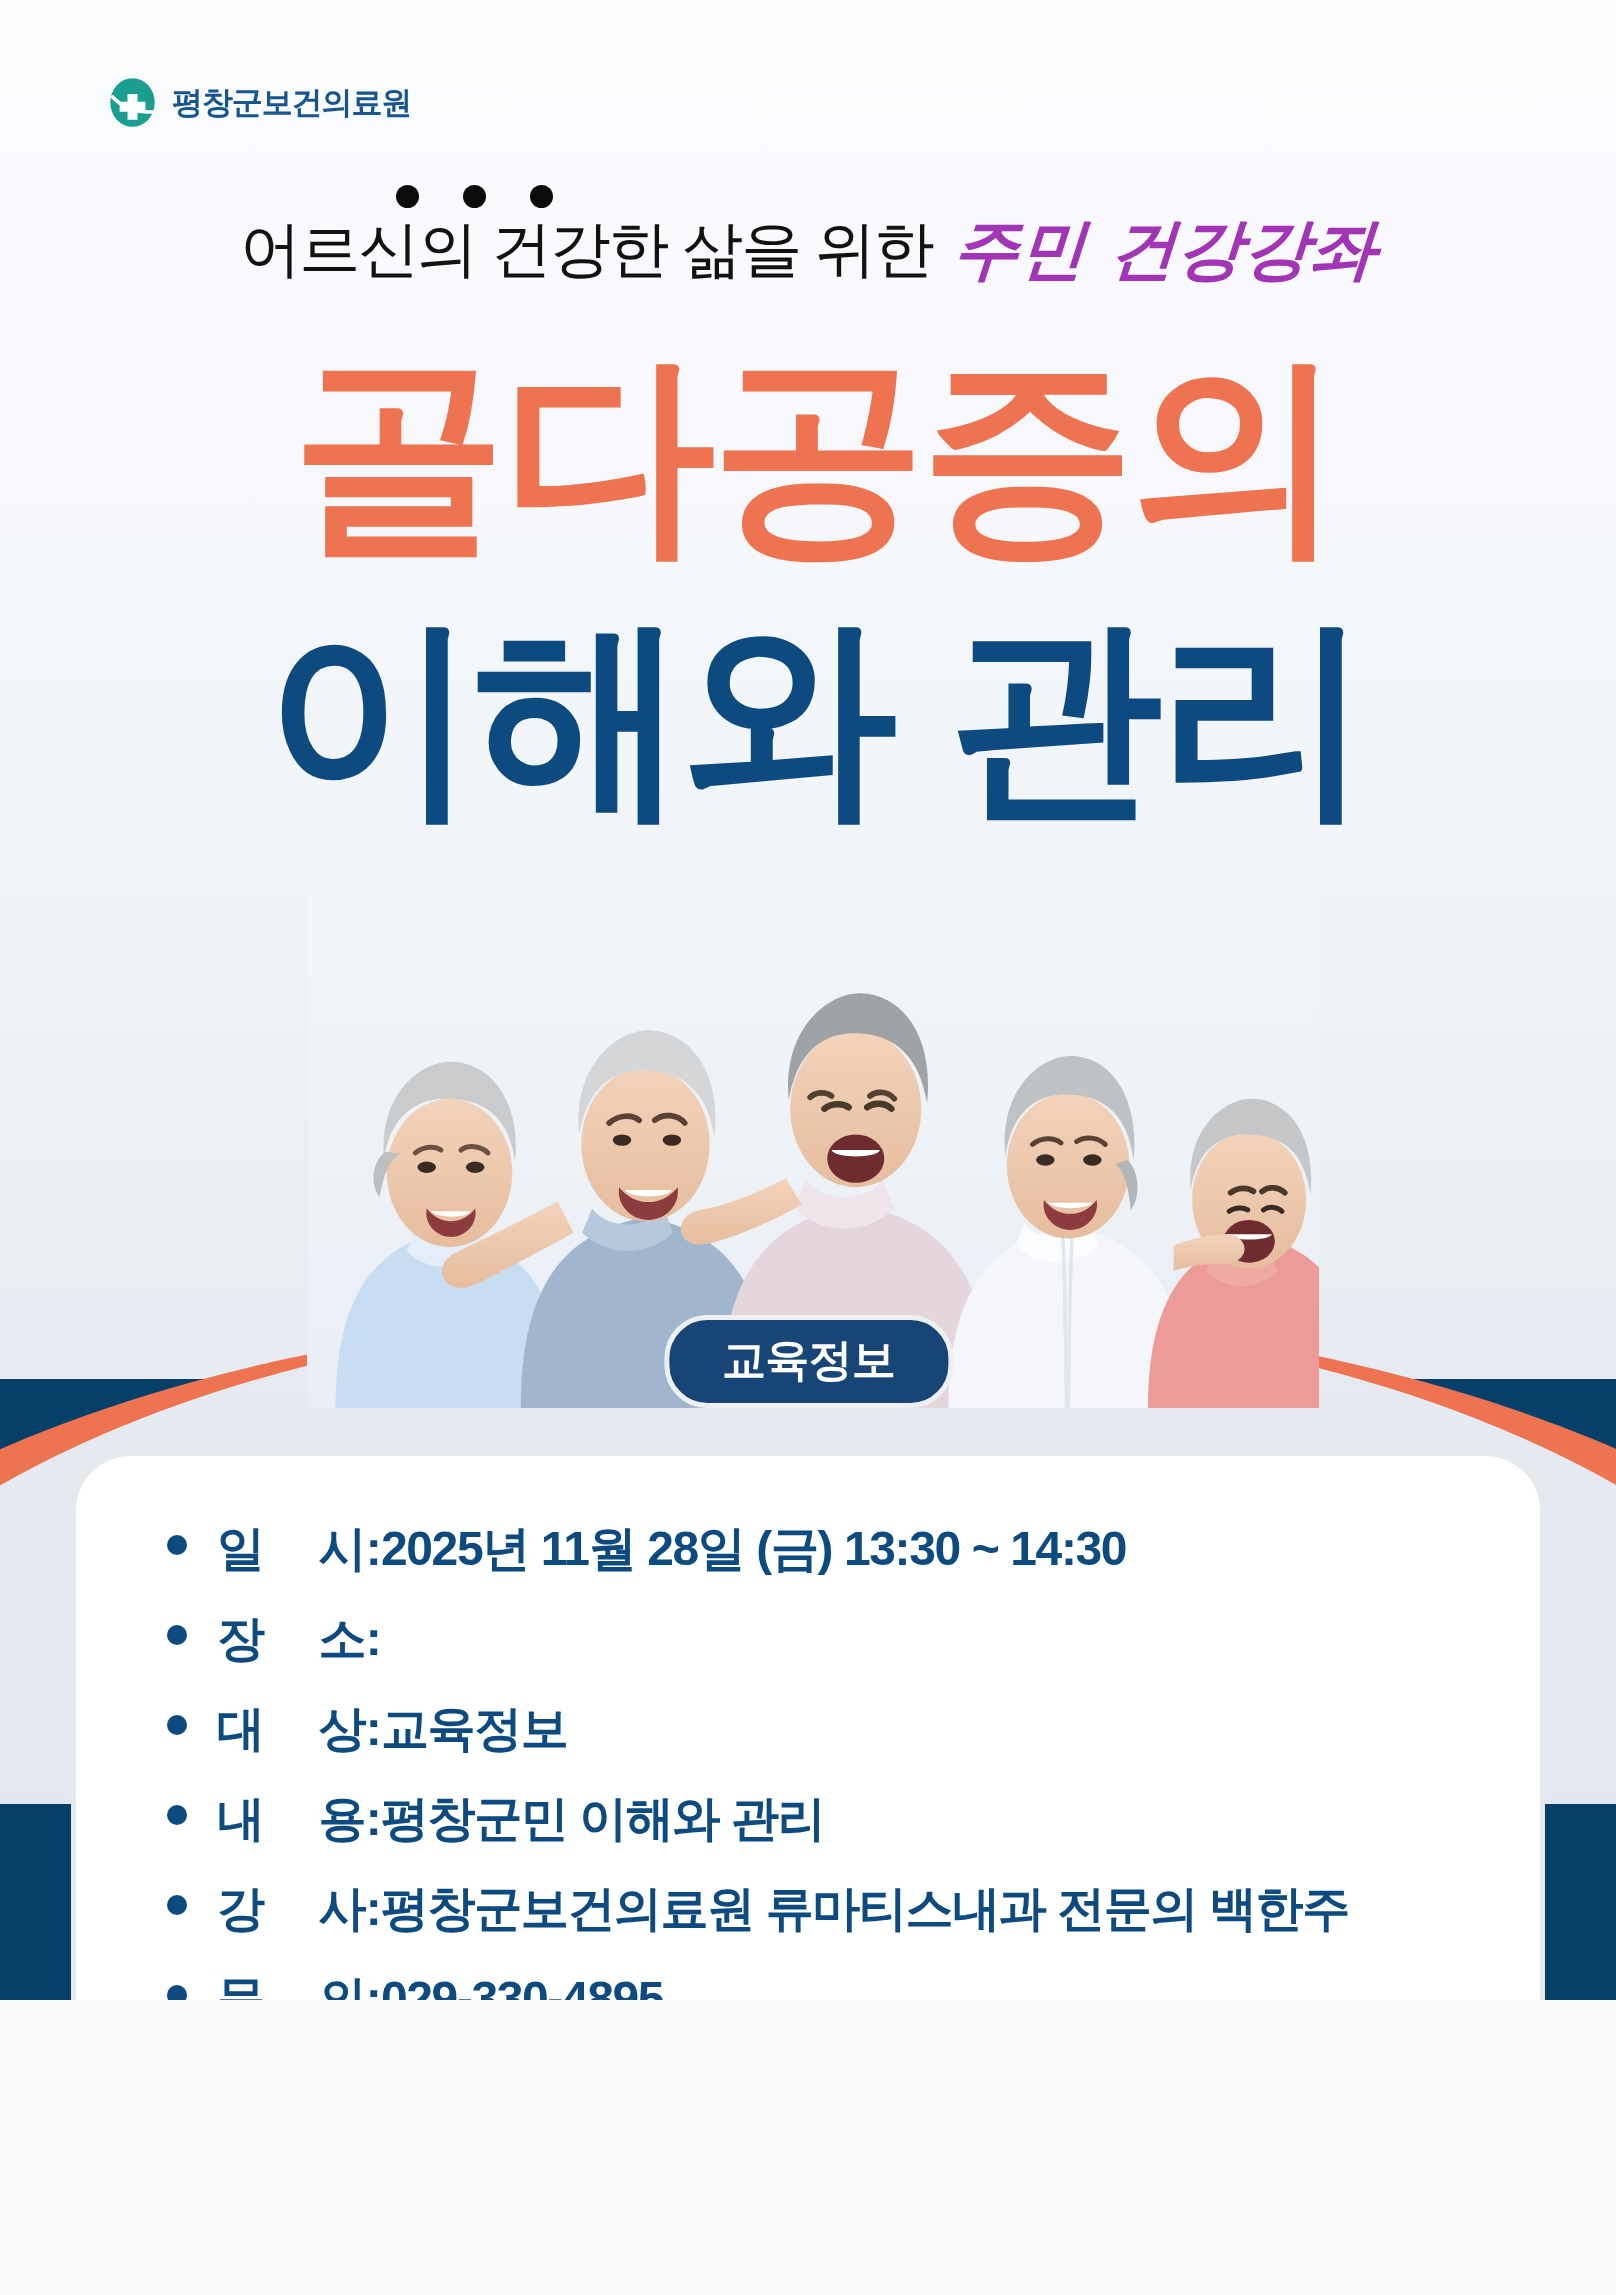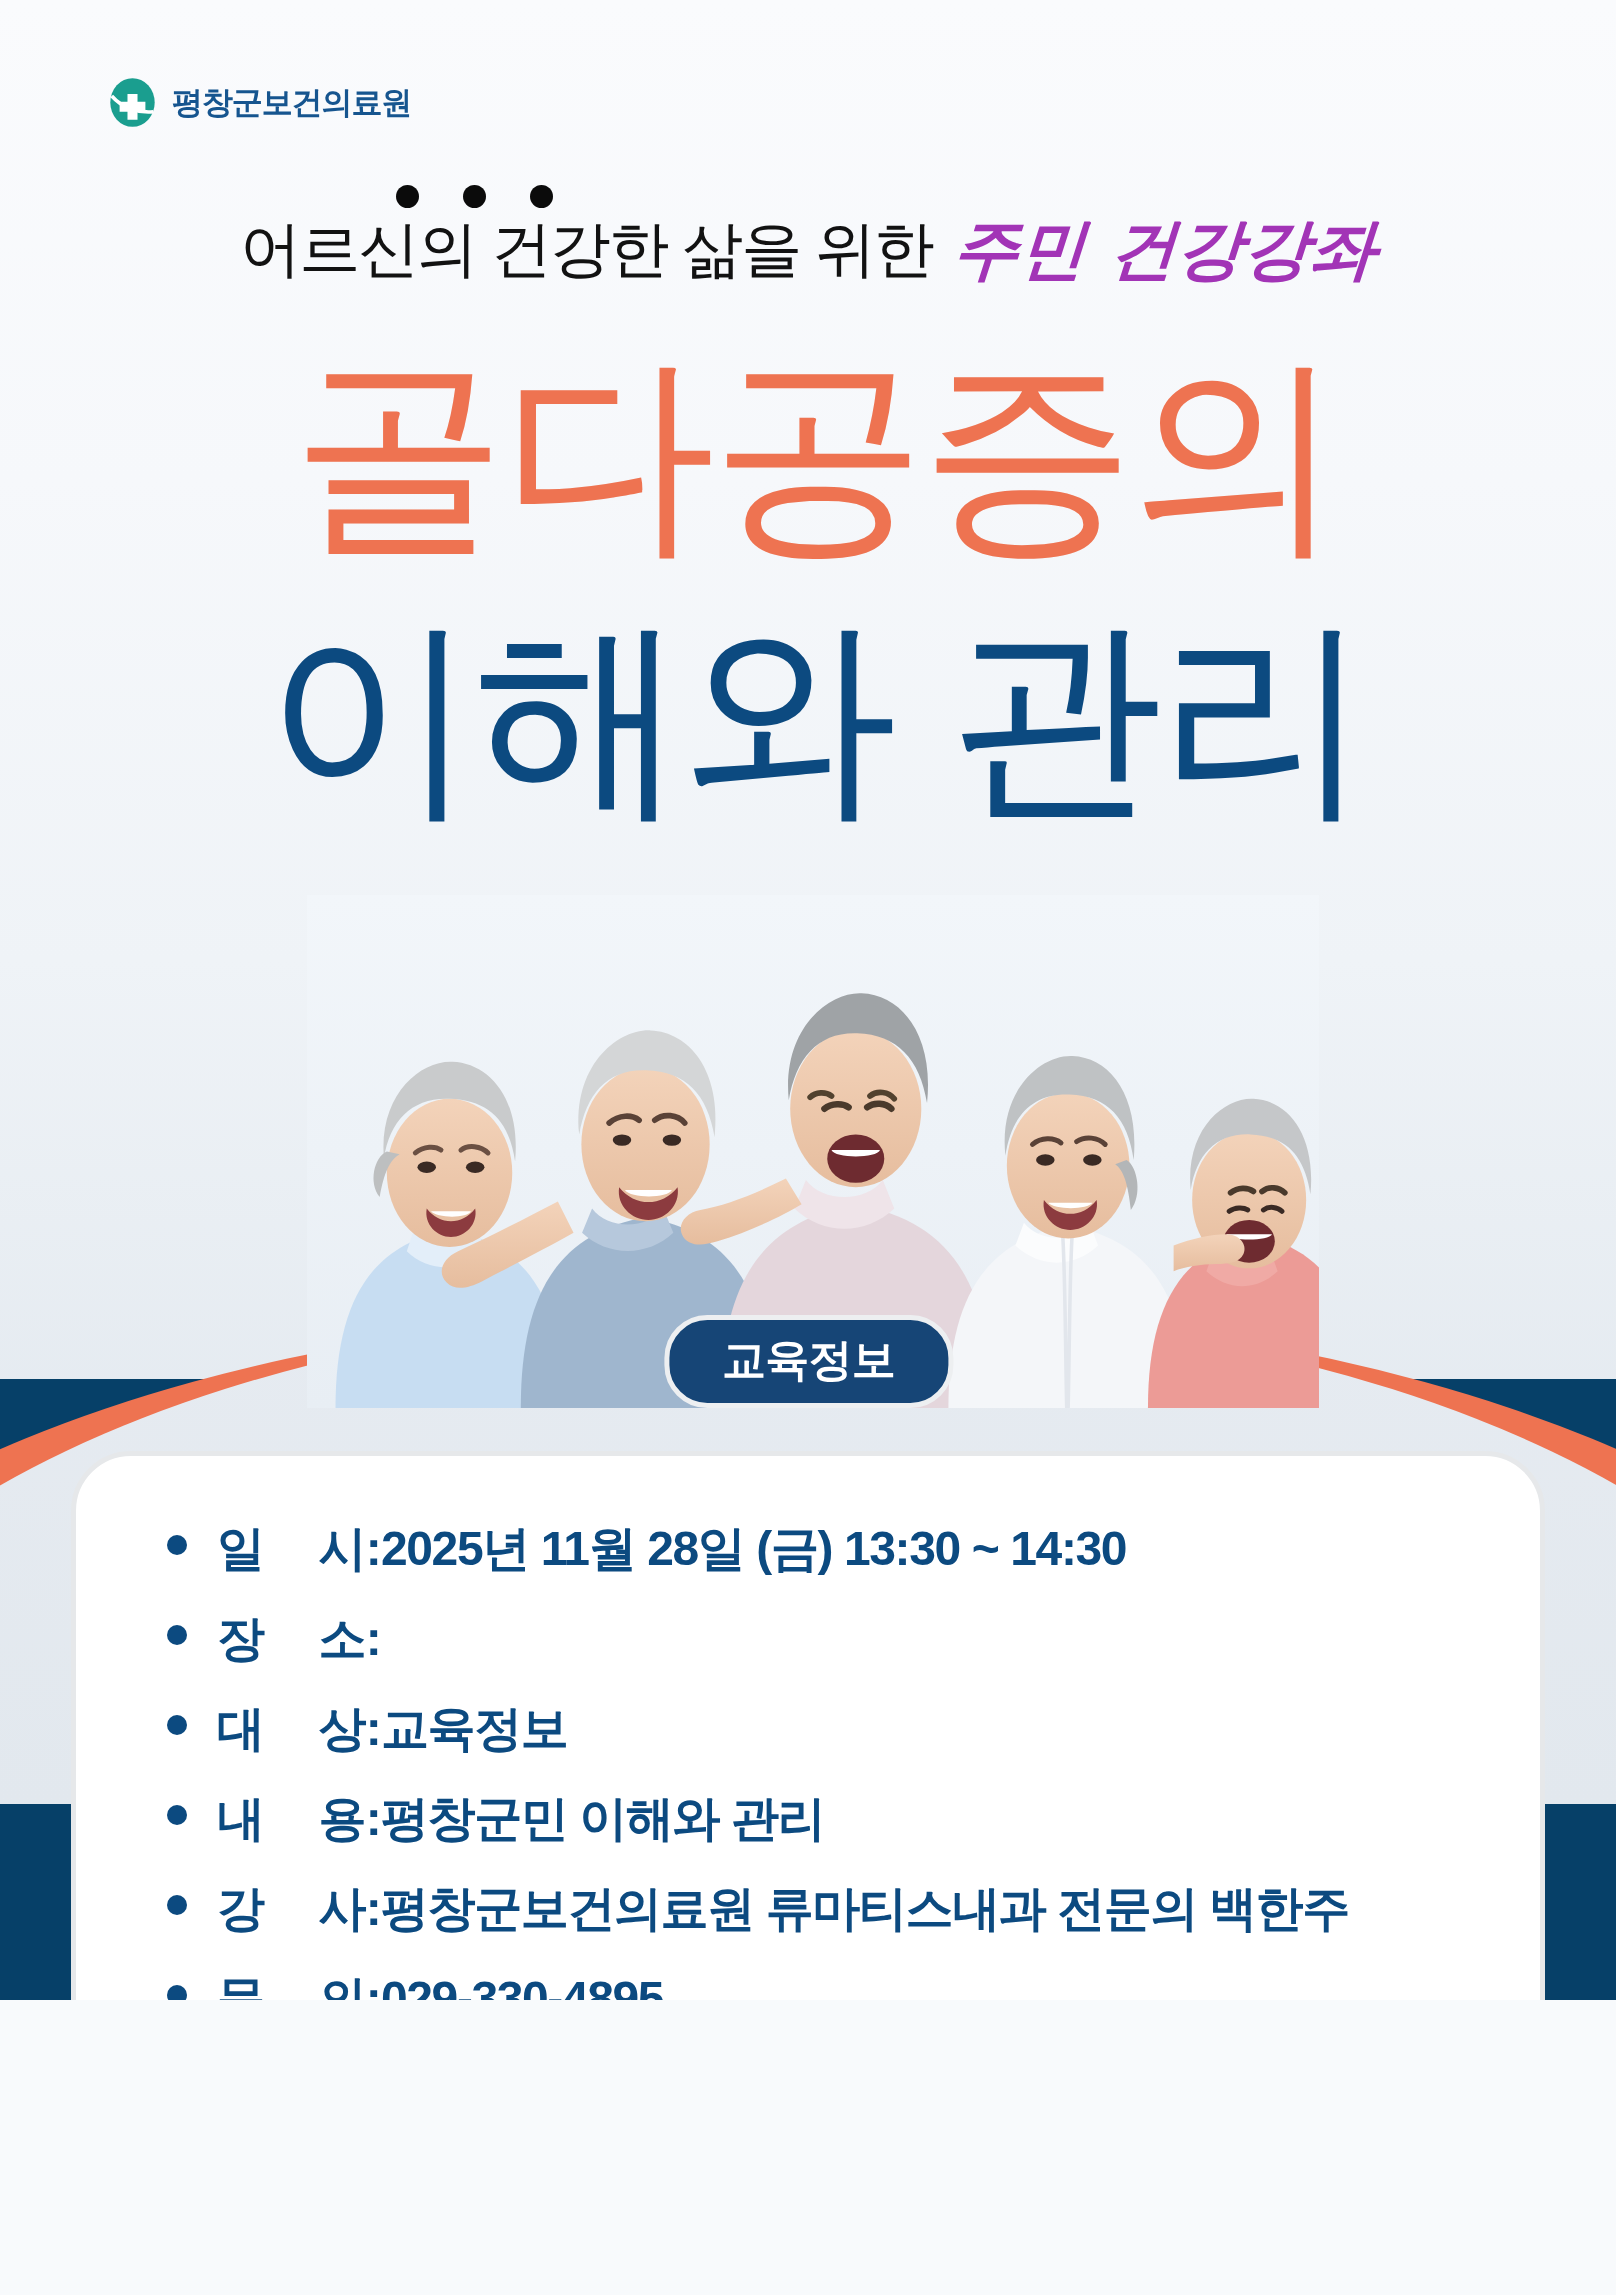--- a/index.html
+++ b/index.html
@@ -74,21 +74,21 @@
   }
   .emph-dots {
     position:absolute; left:396px; top:185px;
     display:flex; gap:44px;
   }
   .emph-dots i { width:23px; height:23px; border-radius:50%; background:#0B0B0B; display:block; }
 
   
   .title-line {
     position:absolute; left:15px; right:0; text-align:center;
-    white-space:nowrap; font-weight:normal;
+    white-space:nowrap; font-weight:bold;
   }
   .title-orange {
     top:347px; font-size:214px; color:#EE7351;
     letter-spacing:-4.3px; line-height:1;
   }
   .title-navy {
     top:610px; font-size:214px; color:#0C4A80;
     letter-spacing:-4.3px; line-height:1;
   }
 

